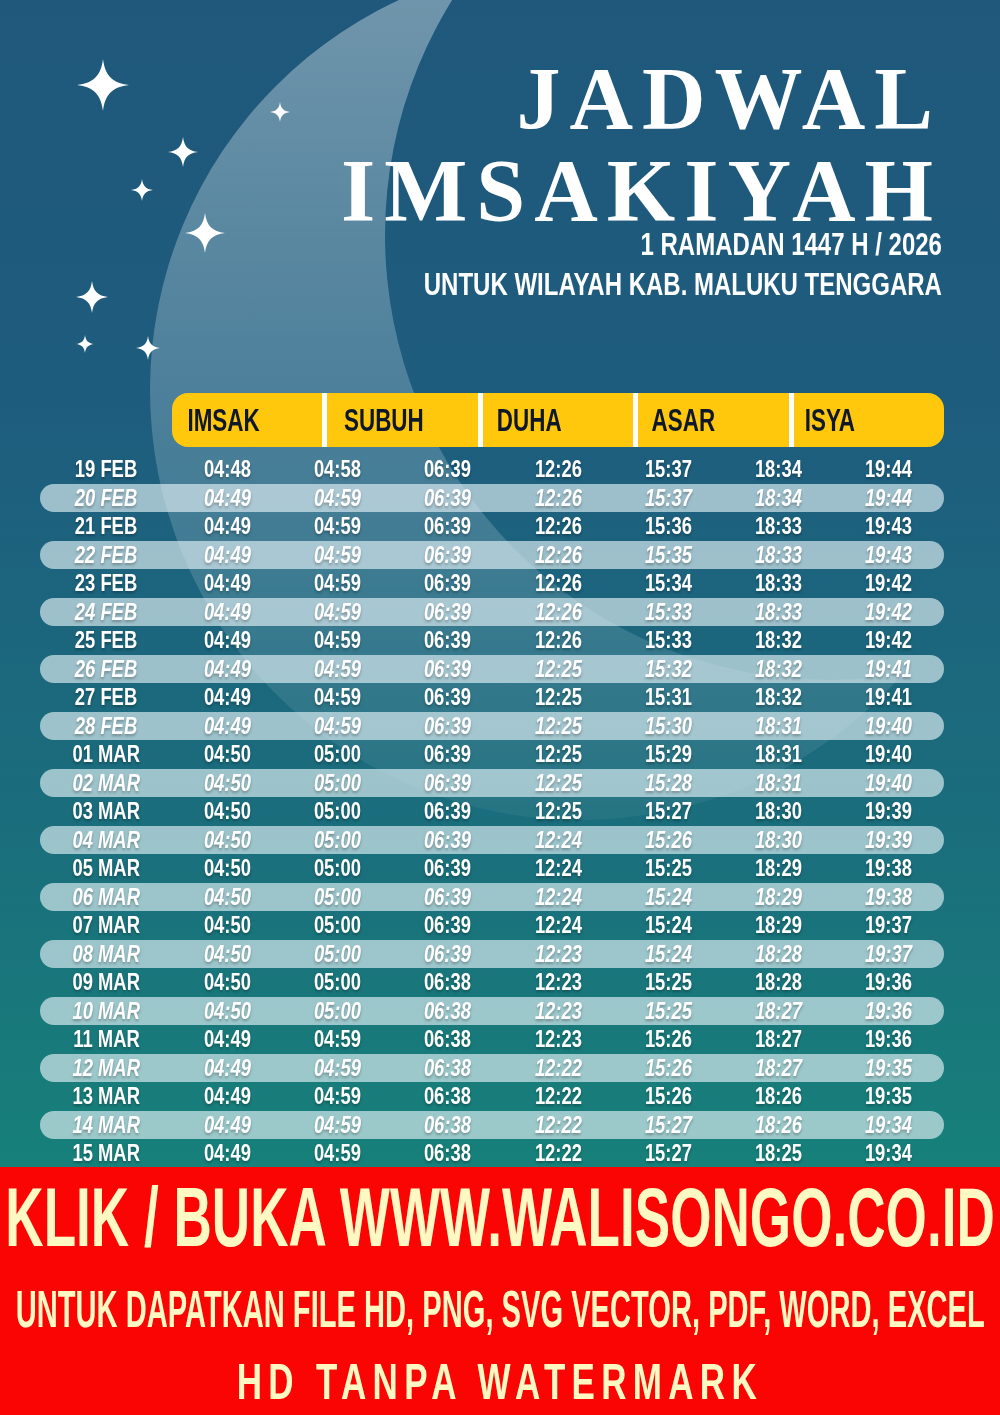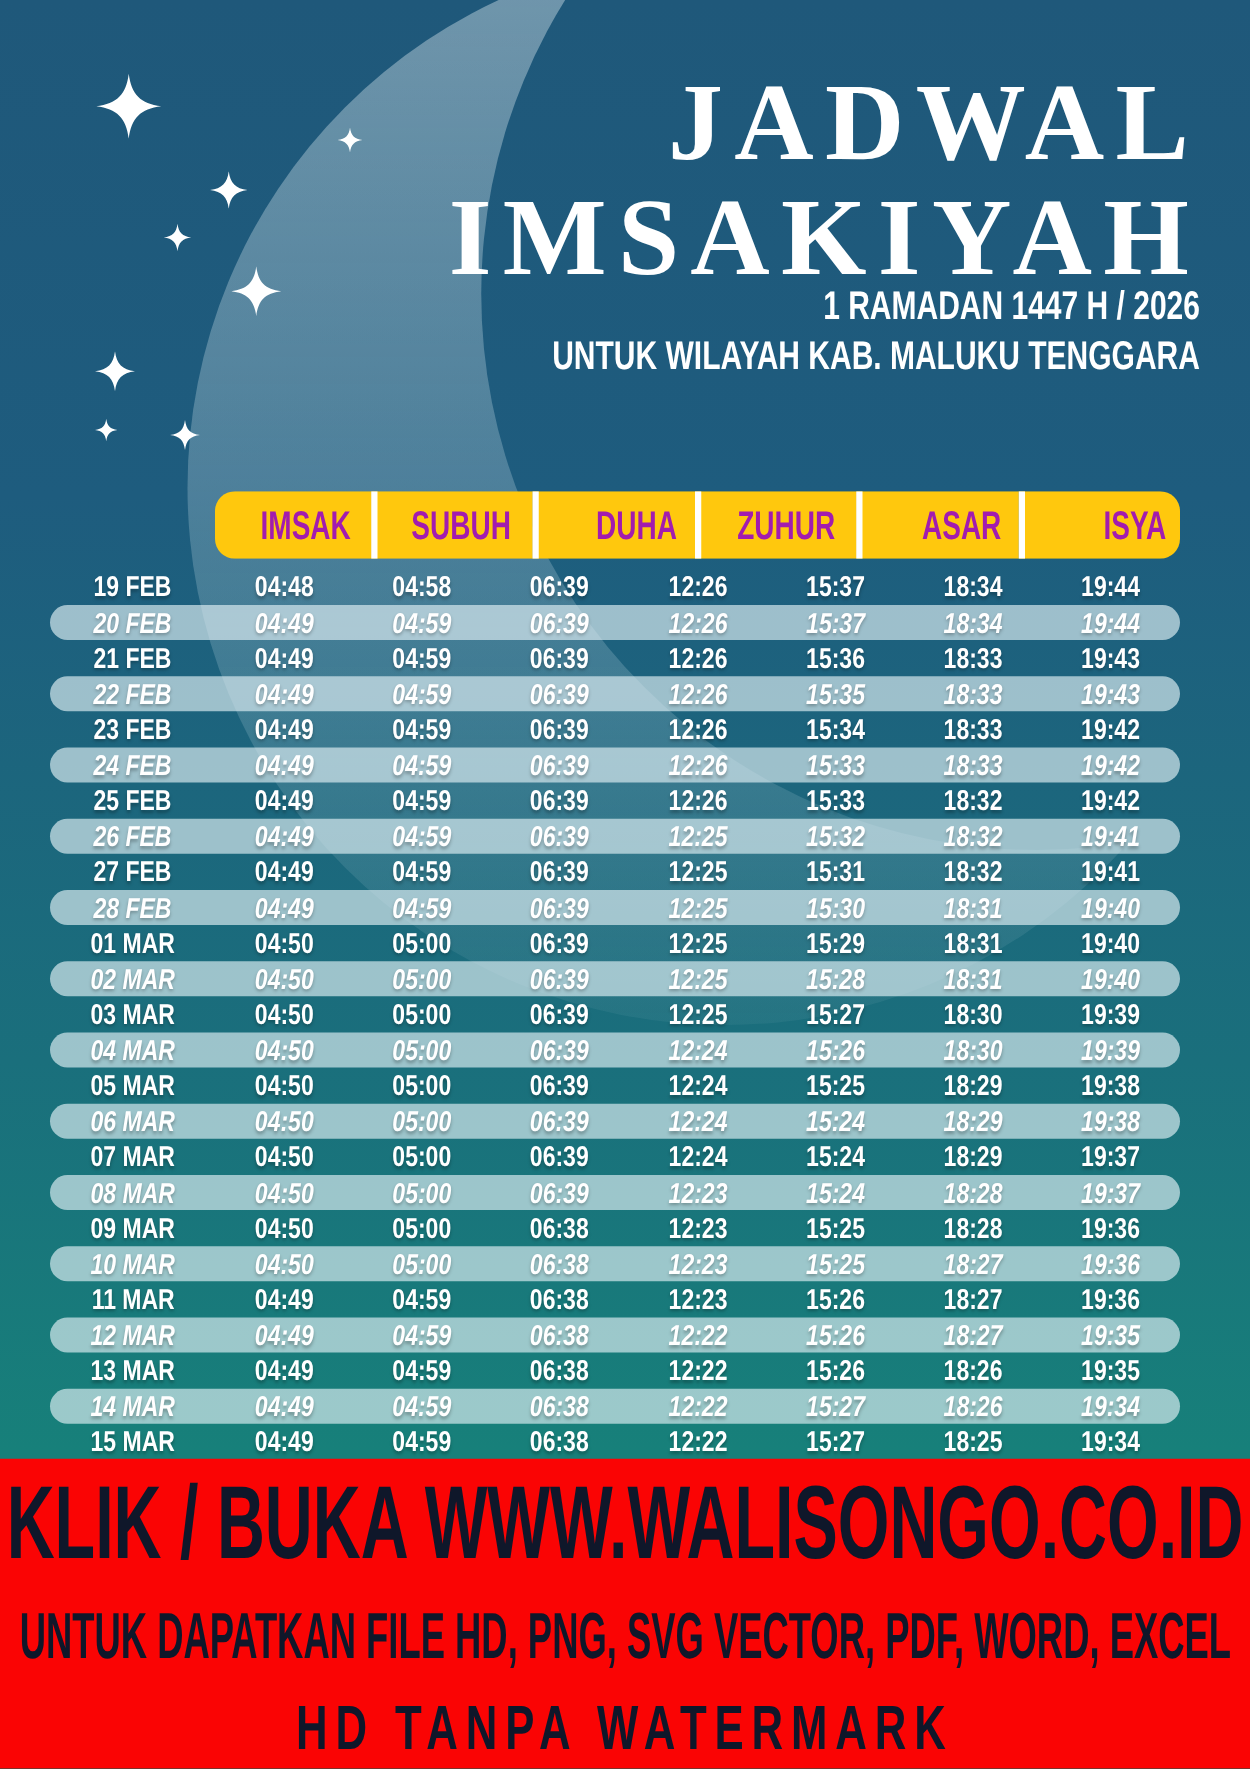--- a/index.html
+++ b/index.html
@@ -6,58 +6,58 @@
   .poster{
     position:relative;width:1000px;height:1415px;overflow:hidden;
     font-family:"Liberation Sans",sans-serif;
     background:linear-gradient(180deg,#1F587A 0%,#1E5C7E 28%,#1A6F7C 60%,#17807A 82%,#168471 100%);
   }
   
   .moon-svg{position:absolute;left:0;top:0;pointer-events:none;}
   .star{position:absolute;pointer-events:none;}
   .star svg{display:block;width:100%;height:100%;}
   
-  .head{position:absolute;right:40px;top:40px;text-align:right;color:#fff;}
+  .head{position:absolute;right:58px;top:40px;text-align:right;color:#fff;}
   .title{
     font-family:"Liberation Serif","DejaVu Serif",serif;
     font-weight:700;font-variant:small-caps;text-transform:lowercase;
     font-size:126px;line-height:92px;letter-spacing:9px;margin:0;
   }
   .title .tline{display:block;}
   .subwrap{}
   .sub{
     font-weight:700;font-size:32px;line-height:40px;color:#fff;
     transform:scaleX(.75);transform-origin:100% 50%;white-space:nowrap;
   }
   
   .cols{
     position:absolute;left:172px;top:393px;width:772px;height:54px;
     display:flex;border-radius:16px;overflow:hidden;
   }
   .col{
-    flex:1;background:#FFC80D;display:flex;align-items:center;justify-content:flex-end;
-    color:#a21caf;font-weight:700;font-size:32px;
+    flex:1;background:#FFC80D;display:flex;align-items:center;justify-content:flex-start;
+    color:#0f172a;font-weight:700;font-size:32px;
   }
   .col + .col{border-left:5px solid #fff;}
   .col .sx{transform:scaleX(.7);}
   .rows{position:absolute;left:40px;top:455px;width:904px;}
   .row{display:flex;height:28.5px;align-items:center;border-radius:15px;justify-content:flex-end;}
   .row.band{background:rgba(225,240,244,0.66);font-style:italic;}
   .cell{
     text-align:center;color:#fff;font-weight:700;font-size:23px;
     text-shadow:0 2px 3px rgba(0,0,0,.28);line-height:28.5px;
   }
   .cell.date{width:132px;}
   .cell.time{width:110.28px;}
   .sx{display:inline-block;transform:scaleX(.8);transform-origin:50% 50%;white-space:nowrap;}
   
   .banner{
     position:absolute;left:0;top:1167px;width:1000px;height:248px;background:#FA0404;
     display:flex;flex-direction:column;align-items:center;justify-content:center;
-    color:#0f172a;font-weight:700;text-align:center;
+    color:#fef9c3;font-weight:700;text-align:center;
   }
   .b1{font-size:83px;line-height:1;transform:scaleX(.64);transform-origin:50% 50%;white-space:nowrap;}
   .b2{font-size:52px;line-height:1;margin-top:24px;transform:scaleX(.56);transform-origin:50% 50%;white-space:nowrap;}
   .b3{font-size:50px;line-height:1;margin-top:22px;letter-spacing:9px;transform:scaleX(.7);transform-origin:50% 50%;white-space:nowrap;}
 </style>
 </head>
 <body>
 
 <div class="poster">
 
@@ -134,23 +134,20 @@
         <div class="col">
           <span class="sx">IMSAK</span>
         </div>
         <div class="col">
           <span class="sx">SUBUH</span>
         </div>
         <div class="col">
           <span class="sx">DUHA</span>
         </div>
         <div class="col">
-          <span class="sx">ZUHUR</span>
-        </div>
-        <div class="col">
           <span class="sx">ASAR</span>
         </div>
         <div class="col">
           <span class="sx">ISYA</span>
         </div>
       </div>
     <div class="rows" id="rows">
         <div class="row">
           <div class="cell date"><span class="sx">19 FEB</span></div>
           <div class="cell time"><span class="sx">04:48</span></div>

